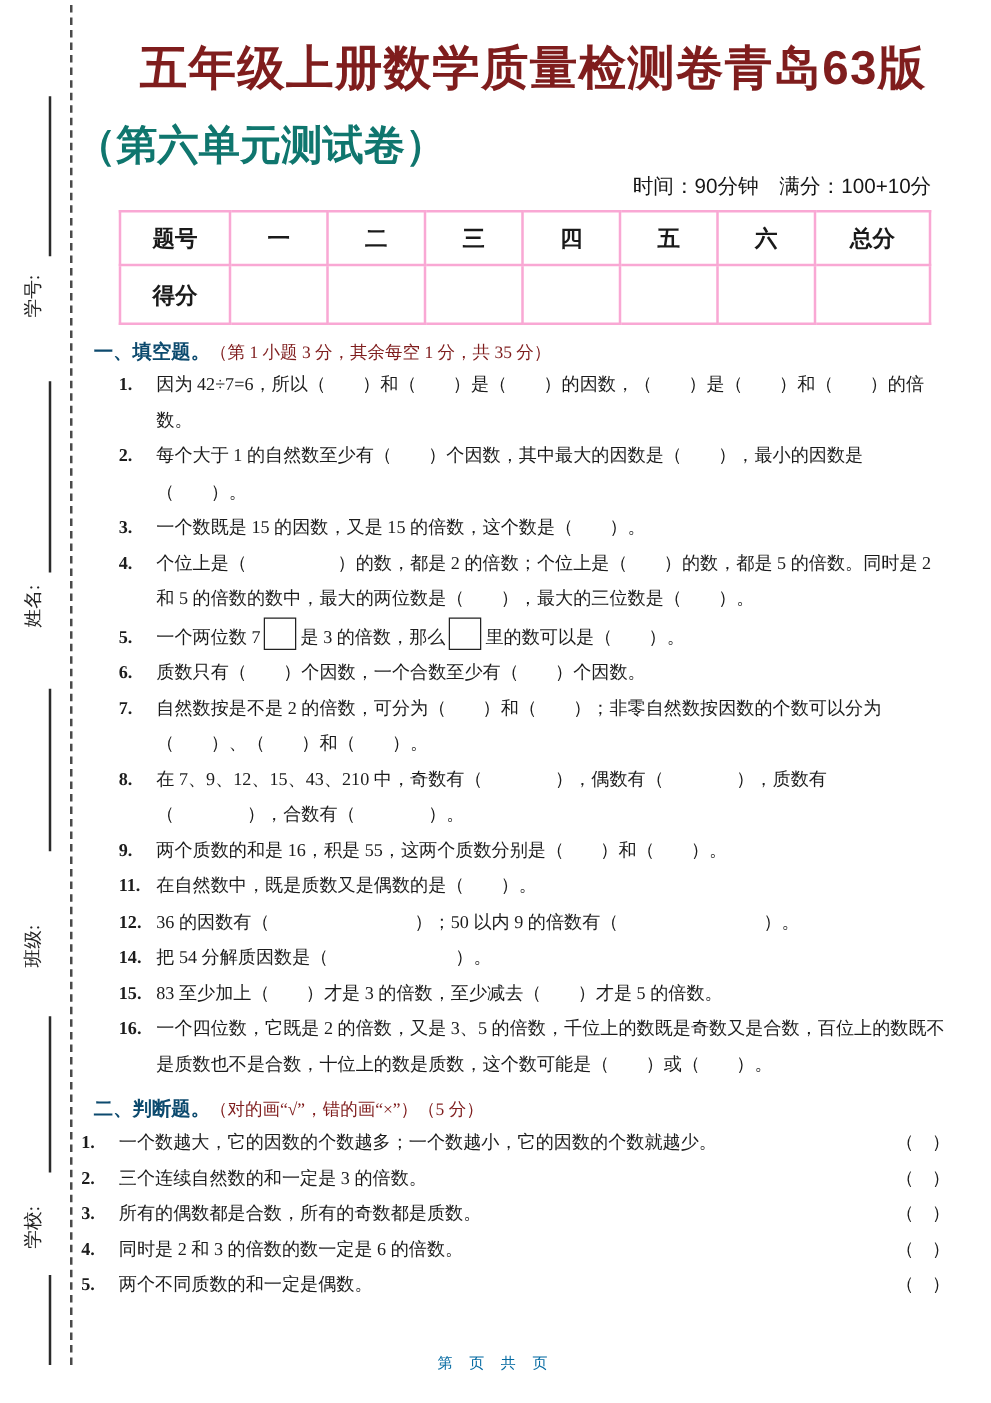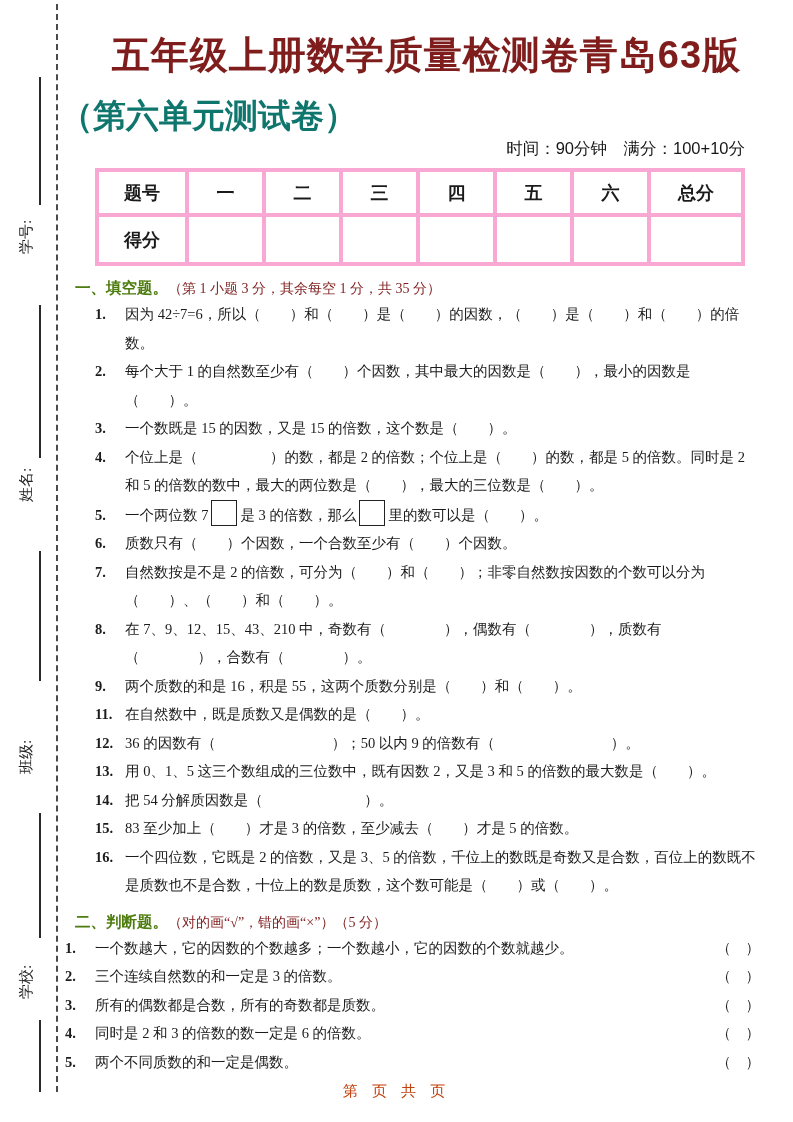--- a/index.html
+++ b/index.html
@@ -35,43 +35,43 @@
   }
   .meta{
     padding-right:48px;text-align:right;font-size:16.5px;color:#161616;
     font-family:"Liberation Sans","DejaVu Sans",sans-serif;
   }
   table.score-table{
     border-collapse:collapse;margin:8px 0 0 35px;width:650px;table-layout:fixed;
     font-family:"Liberation Sans","DejaVu Sans",sans-serif;
   }
   table.score-table td{
-    border:4px solid #f9a8d4;text-align:center;vertical-align:middle;
+    border:2px solid #f9a8d4;text-align:center;vertical-align:middle;
     font-size:18px;font-weight:bold;color:#1a1a1a;padding:0;
   }
   table.score-table tr:first-child td{height:41px;}
   table.score-table tr:last-child td{height:45px;}
   td.c-first{width:86px;}
   td.c-last{width:90px;}
   
   .sec{margin-left:15px;padding-right:33px;}
   .sec-head{margin-top:10px;line-height:23px;}
-  .sec-title{font-size:15.5px;font-weight:bold;color:#4d7c0f;}
+  .sec-title{font-size:15.5px;font-weight:bold;color:#0c4a6e;}
   .sec-note{font-size:14px;color:#7f1d1d;}
   .q{margin-left:20px;padding-left:30px;font-size:14.5px;line-height:28.5px;}
   .q-num{display:inline-block;width:30px;margin-left:-30px;font-weight:bold;}
   .q-text{color:#1b1b1b;}
   .sq{display:inline-block;width:24px;height:24px;border:1.6px solid #222;vertical-align:-6px;margin:0 3px;background:#fff;}
   .j{display:flex;margin-left:20px;font-size:14.5px;line-height:28.5px;}
   .j-main{flex:1;}
   .j-blank{white-space:pre;color:#1b1b1b;}
   
   .footer{
     position:absolute;top:1082px;left:0;width:793px;text-align:center;
-    font-size:15px;letter-spacing:5px;color:#c2410c;
+    font-size:12px;letter-spacing:5px;color:#0369a1;
     font-family:"Liberation Sans","DejaVu Sans",sans-serif;
   }
 </style>
 </head>
 <body>
 
 <div class="page">
 
   <div class="seal-dash"></div>
   <div class="side-line sl-1"></div>
@@ -123,21 +123,20 @@
       <div class="q"><span class="q-num">2.</span><span class="q-text">每个大于 1 的自然数至少有（　　）个因数，其中最大的因数是（　　），最小的因数是（　　）。</span></div>
       <div class="q"><span class="q-num">3.</span><span class="q-text">一个数既是 15 的因数，又是 15 的倍数，这个数是（　　）。</span></div>
       <div class="q"><span class="q-num">4.</span><span class="q-text">个位上是（　　　　　）的数，都是 2 的倍数；个位上是（　　）的数，都是 5 的倍数。同时是 2 和 5 的倍数的数中，最大的两位数是（　　），最大的三位数是（　　）。</span></div>
       <div class="q"><span class="q-num">5.</span><span class="q-text">一个两位数 7<span class="sq"></span>是 3 的倍数，那么<span class="sq"></span>里的数可以是（　　）。</span></div>
       <div class="q"><span class="q-num">6.</span><span class="q-text">质数只有（　　）个因数，一个合数至少有（　　）个因数。</span></div>
       <div class="q"><span class="q-num">7.</span><span class="q-text">自然数按是不是 2 的倍数，可分为（　　）和（　　）；非零自然数按因数的个数可以分为（　　）、（　　）和（　　）。</span></div>
       <div class="q"><span class="q-num">8.</span><span class="q-text">在 7、9、12、15、43、210 中，奇数有（　　　　），偶数有（　　　　），质数有（　　　　），合数有（　　　　）。</span></div>
       <div class="q"><span class="q-num">9.</span><span class="q-text">两个质数的和是 16，积是 55，这两个质数分别是（　　）和（　　）。</span></div>
       <div class="q"><span class="q-num">11.</span><span class="q-text">在自然数中，既是质数又是偶数的是（　　）。</span></div>
       <div class="q"><span class="q-num">12.</span><span class="q-text">36 的因数有（　　　　　　　　）；50 以内 9 的倍数有（　　　　　　　　）。</span></div>
-      <div class="q"><span class="q-num">13.</span><span class="q-text">用 0、1、5 这三个数组成的三位数中，既有因数 2，又是 3 和 5 的倍数的最大数是（　　）。</span></div>
       <div class="q"><span class="q-num">14.</span><span class="q-text">把 54 分解质因数是（　　　　　　　）。</span></div>
       <div class="q"><span class="q-num">15.</span><span class="q-text">83 至少加上（　　）才是 3 的倍数，至少减去（　　）才是 5 的倍数。</span></div>
       <div class="q"><span class="q-num">16.</span><span class="q-text">一个四位数，它既是 2 的倍数，又是 3、5 的倍数，千位上的数既是奇数又是合数，百位上的数既不是质数也不是合数，十位上的数是质数，这个数可能是（　　）或（　　）。</span></div>
     </div>
 
     <div class="sec">
       <div class="sec-head">
         <span class="sec-title">二、判断题。</span><span class="sec-note">（对的画“√”，错的画“×”）（5 分）</span>
       </div>
       <div class="j">

